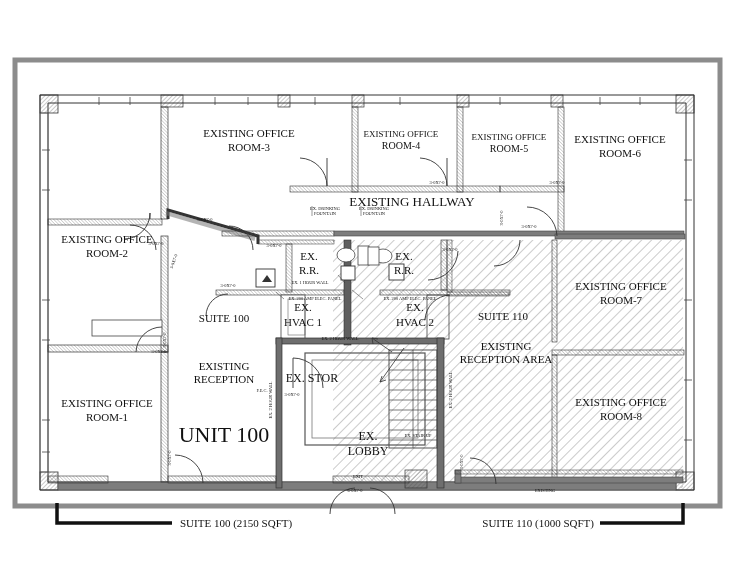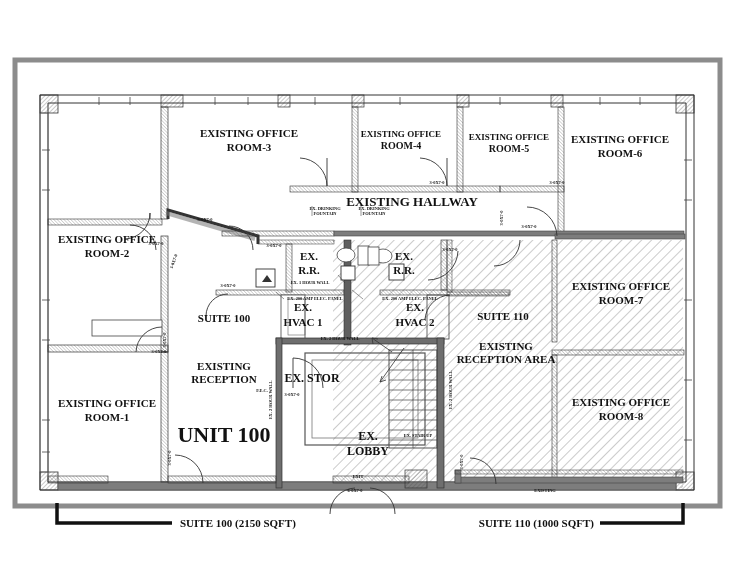--- a/index.html
+++ b/index.html
@@ -2,21 +2,21 @@
 <html><head>
 <meta charset="utf-8">
 <title>Floor Plan</title>
 <style>
   html,body{margin:0;padding:0;background:#ffffff;}
   body{
     width:735px;height:588px;overflow:hidden;
     font-family:"Liberation Serif", serif;
     color:#111;
   }
-  #stage{position:relative;width:735px;height:588px;background:#fff;font-weight:bold;}
+  #stage{position:relative;width:735px;height:588px;background:#fff;}
   #stage svg{display:block;}
   .lbl{font-family:"Liberation Serif", serif;fill:#111;}
 </style>
 </head>
 <body>
 
 <div id="stage">
 <svg width="735" height="588" viewBox="0 0 735 588" xmlns="http://www.w3.org/2000/svg">
 
   <defs>

